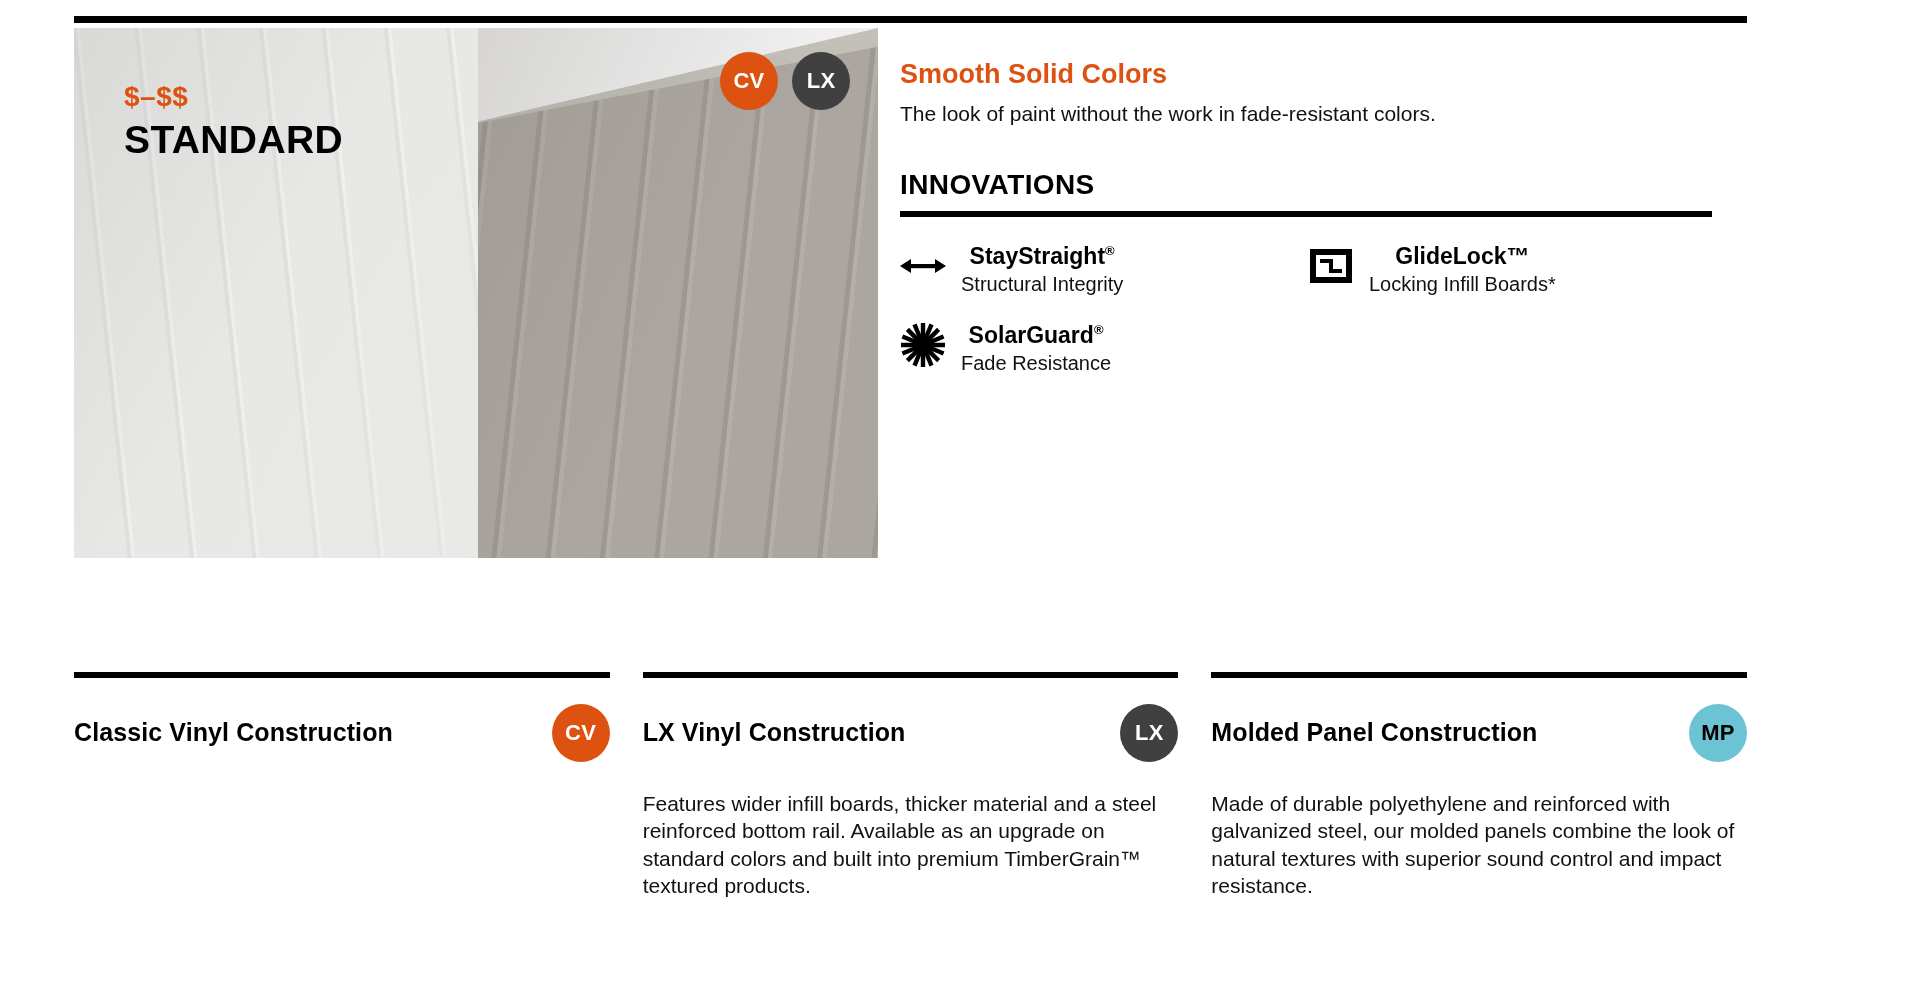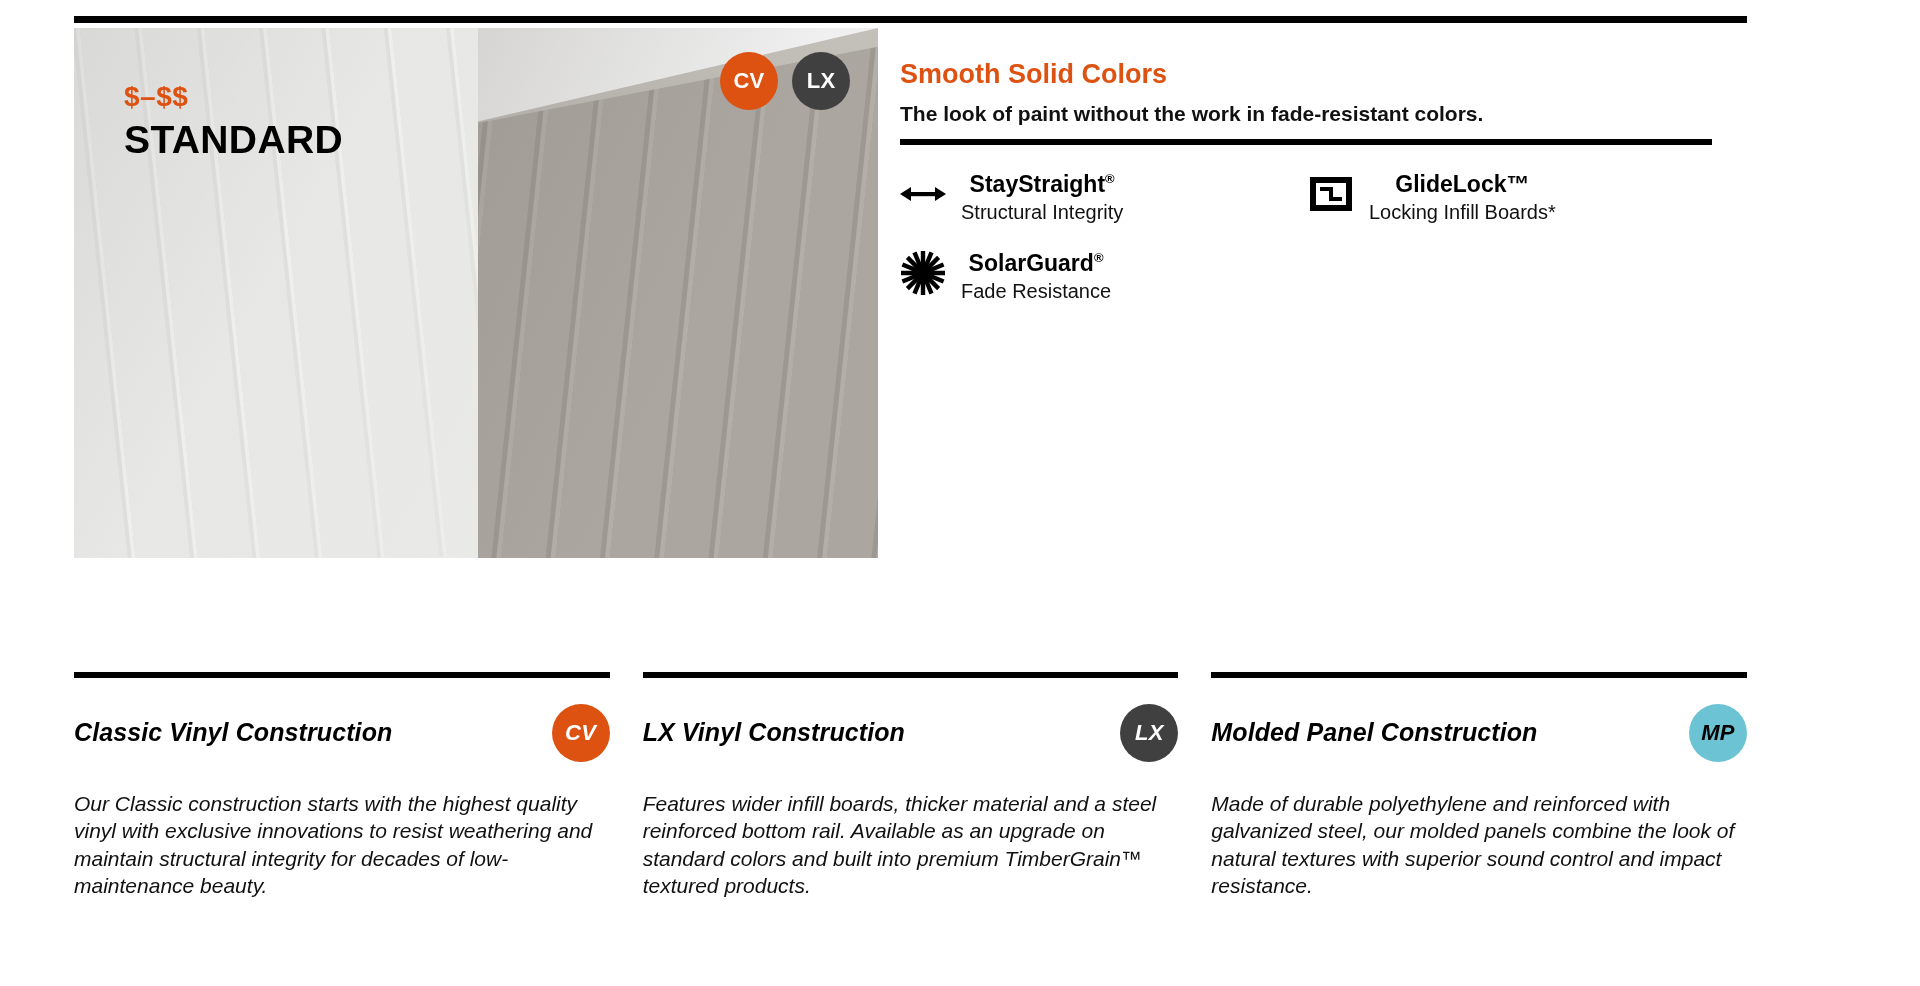--- a/index.html
+++ b/index.html
@@ -101,21 +101,21 @@
   .badge-cv { background: #dd5111; color: #ffffff; }
   .badge-lx { background: #404040; color: #ffffff; }
   .badge-mp { background: #6cc3d3; color: #000000; }
 
   
   .right-col { position: absolute; left: 900px; top: 60px; width: 820px; }
   .rc-title {
     color: #dd5111; font-size: 27px; font-weight: 700; line-height: 1.1;
     margin-bottom: 10px;
   }
-  .rc-sub { color: #111111; font-size: 21px; line-height: 1.3; font-weight: bold; }
+  .rc-sub { color: #111111; font-size: 21px; line-height: 1.3; }
 
   .innov-head {
     margin-top: 44px; font-size: 28px; font-weight: 800; color: #000000;
     letter-spacing: .4px; line-height: 1;
   }
   .innov-rule {
     margin-top: 12px; width: 812px; height: 6px; background: #000000;
   }
   .innov-grid {
     margin-top: 26px; display: grid;
@@ -126,21 +126,21 @@
   .innov-txt { padding-top: 1px; }
   .innov-name {
     font-size: 23px; font-weight: 700; color: #000000; line-height: 1.05;
   }
   .innov-name sup { font-size: 13px; font-weight: 700; vertical-align: super; }
   .innov-caption { font-size: 20px; color: #111111; line-height: 1.2; margin-top: 4px; }
 
   
   .cols { position: absolute; left: 74px; top: 672px; width: 1673px;
           display: flex; gap: 33px; }
-  .col { width: 536px; font-style: italic; }
+  .col { width: 536px; }
   .col-rule { width: 100%; height: 6px; background: #000000; }
   .col-head {
     margin-top: 26px; display: flex; align-items: center;
     justify-content: space-between; gap: 12px; height: 58px;
   }
   .col-title {
     font-size: 25px; font-weight: 700; color: #000000; line-height: 1.1;
     letter-spacing: .1px;
   }
   .col-body {
@@ -175,20 +175,21 @@
     <div class="hero-badges">
       <div class="badge badge-cv">CV</div>
       <div class="badge badge-lx">LX</div>
     </div>
   </div>
 
   <div class="right-col">
     <div class="rc-title">Smooth Solid Colors</div>
     <div class="rc-sub">The look of paint without the work in fade-resistant colors.</div>
 
+    <div class="innov-head">INNOVATIONS</div>
     <div class="innov-rule"></div>
 
     <div class="innov-grid">
 
       <div class="innov-item">
         <span class="innov-ic">
           <svg width="46" height="22" viewBox="0 0 46 22" aria-hidden="true">
             <rect x="8" y="9" width="30" height="4.2" fill="#000"></rect>
             <polygon points="0,11 11,4 11,18" fill="#000"></polygon>
             <polygon points="46,11 35,4 35,18" fill="#000"></polygon>
@@ -244,21 +245,20 @@
   </div>
 
   <div class="cols">
 
     <div class="col">
       <div class="col-rule"></div>
       <div class="col-head">
         <div class="col-title">Classic Vinyl  Construction</div>
         <div class="badge badge-cv">CV</div>
       </div>
-      <div class="col-body">Our Classic construction starts with the highest quality vinyl with exclusive innovations to resist weathering and maintain structural integrity for decades of low-maintenance beauty.</div>
     </div>
 
     <div class="col">
       <div class="col-rule"></div>
       <div class="col-head">
         <div class="col-title">LX Vinyl Construction</div>
         <div class="badge badge-lx">LX</div>
       </div>
       <div class="col-body">Features wider infill boards, thicker material and a steel reinforced bottom rail. Available as an upgrade on standard colors and built into premium TimberGrain™ textured products.</div>
     </div>

